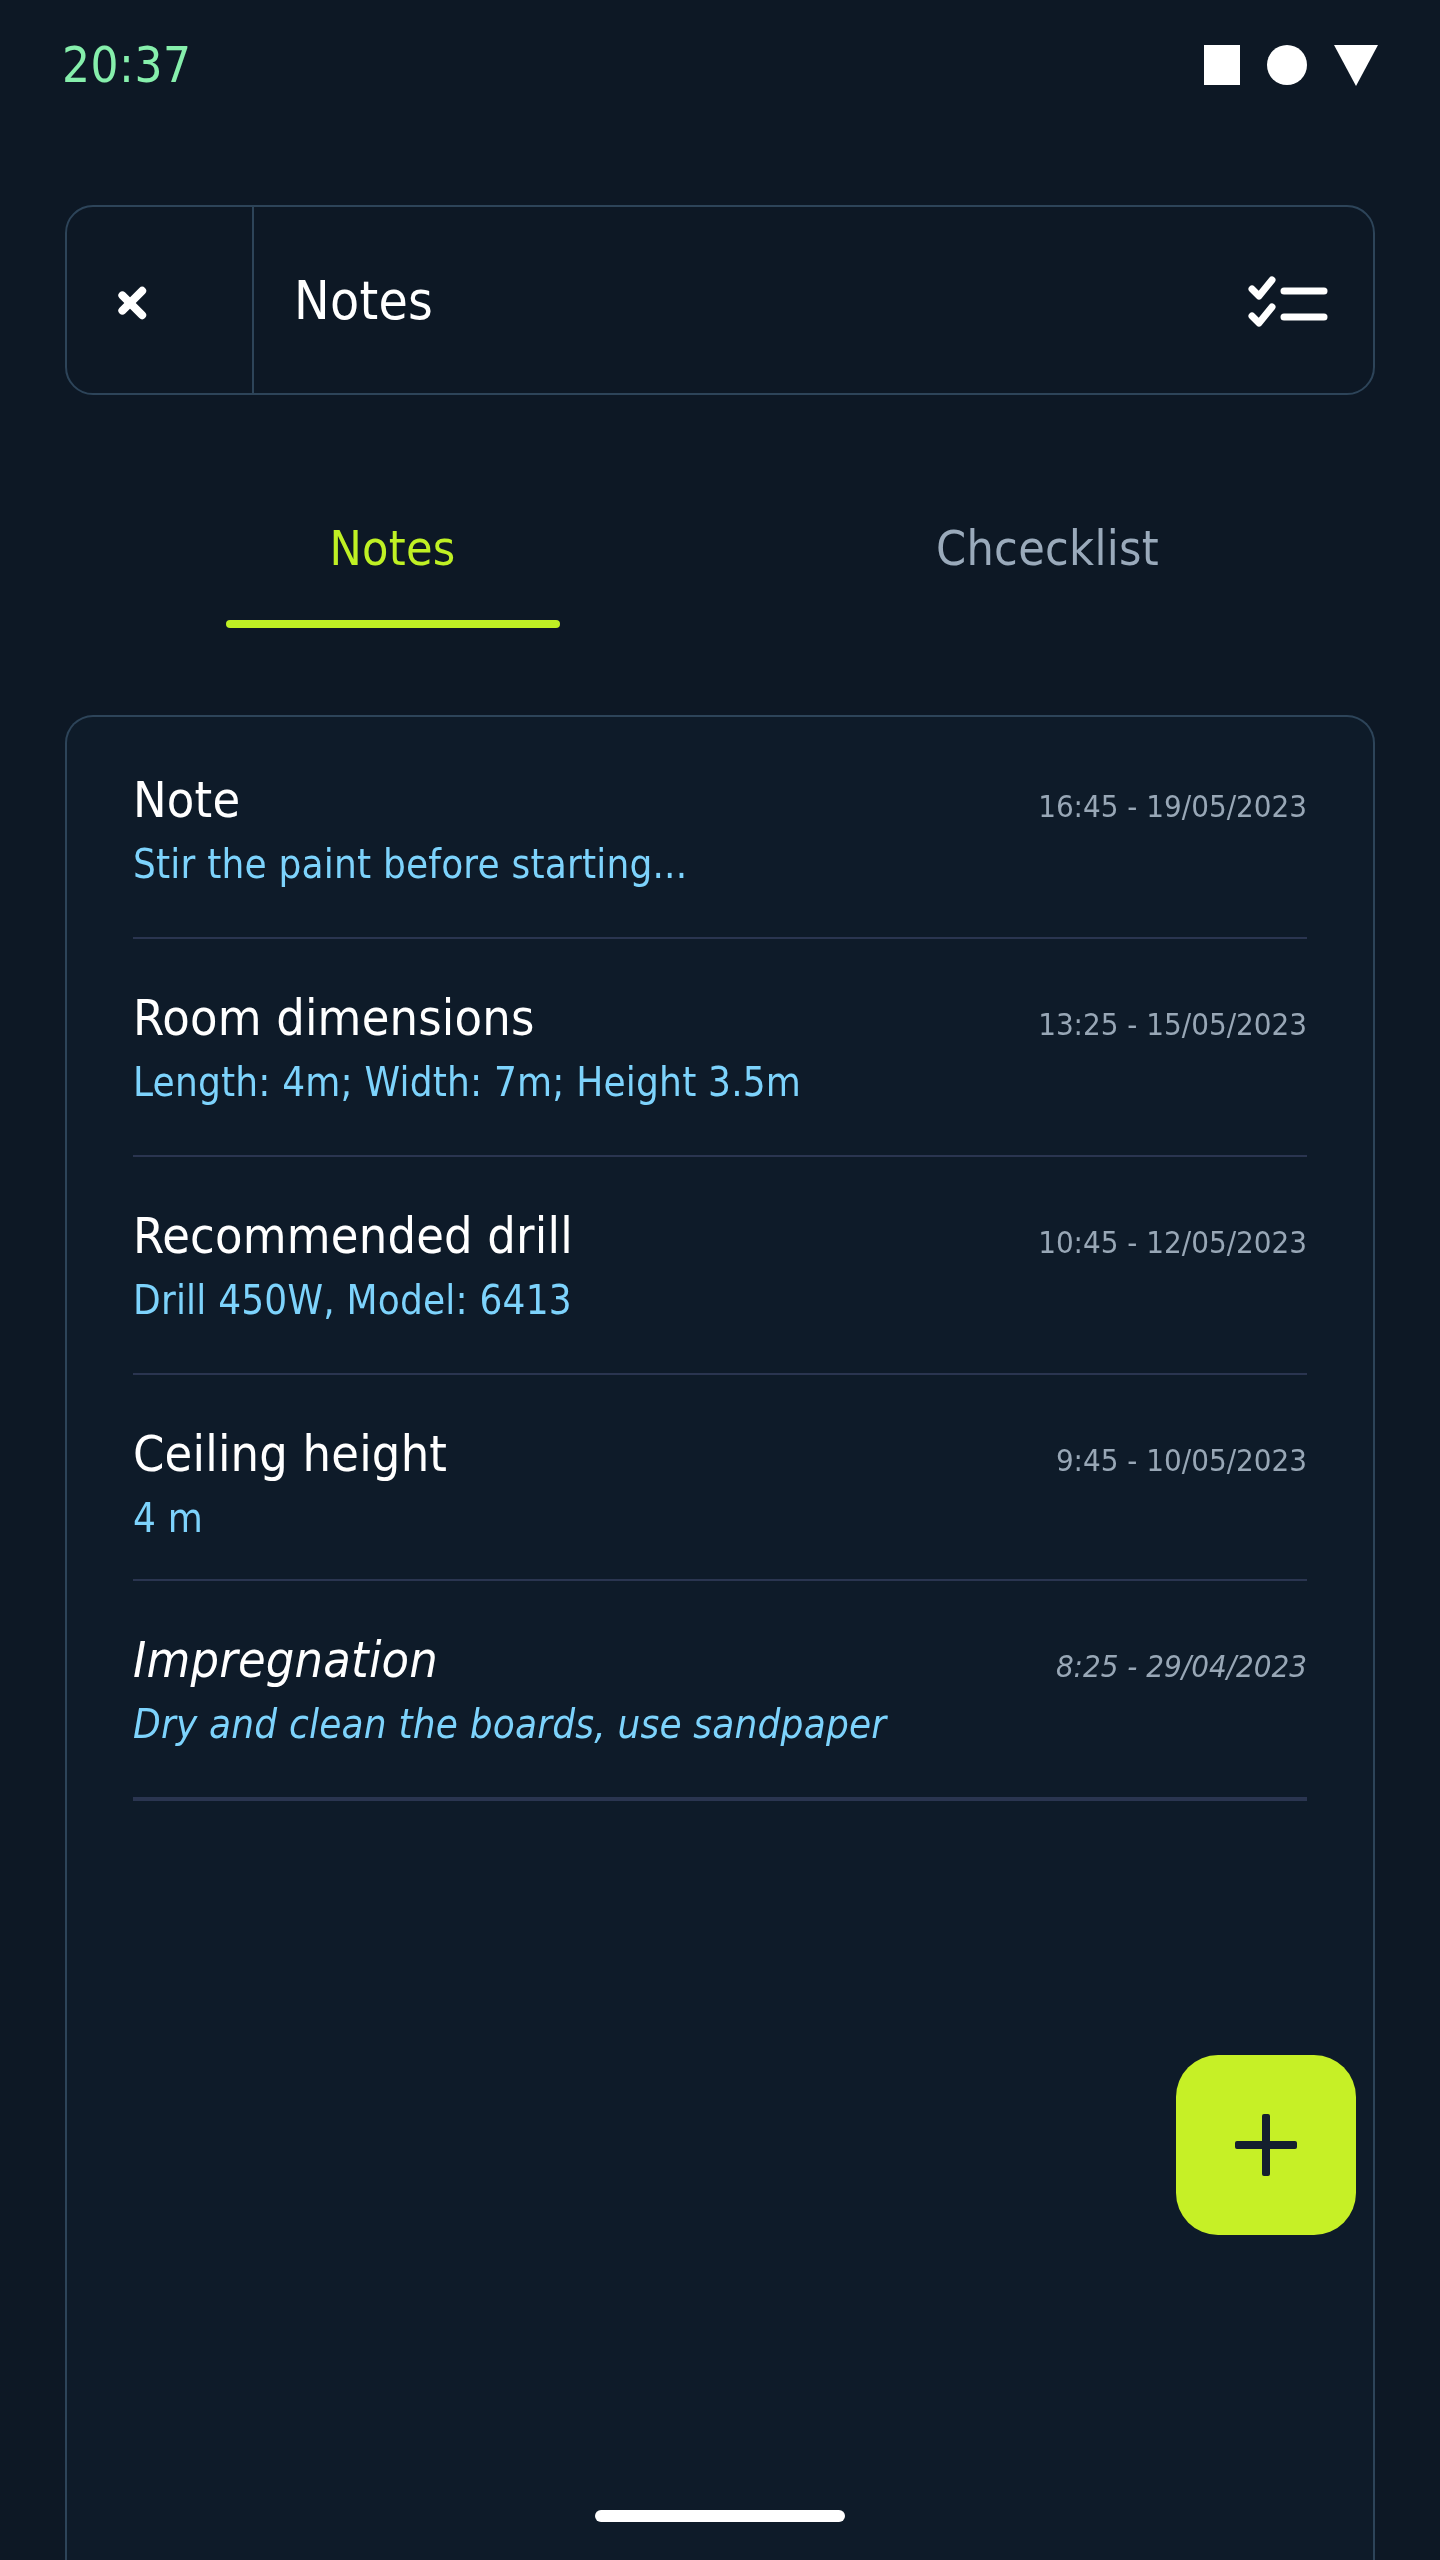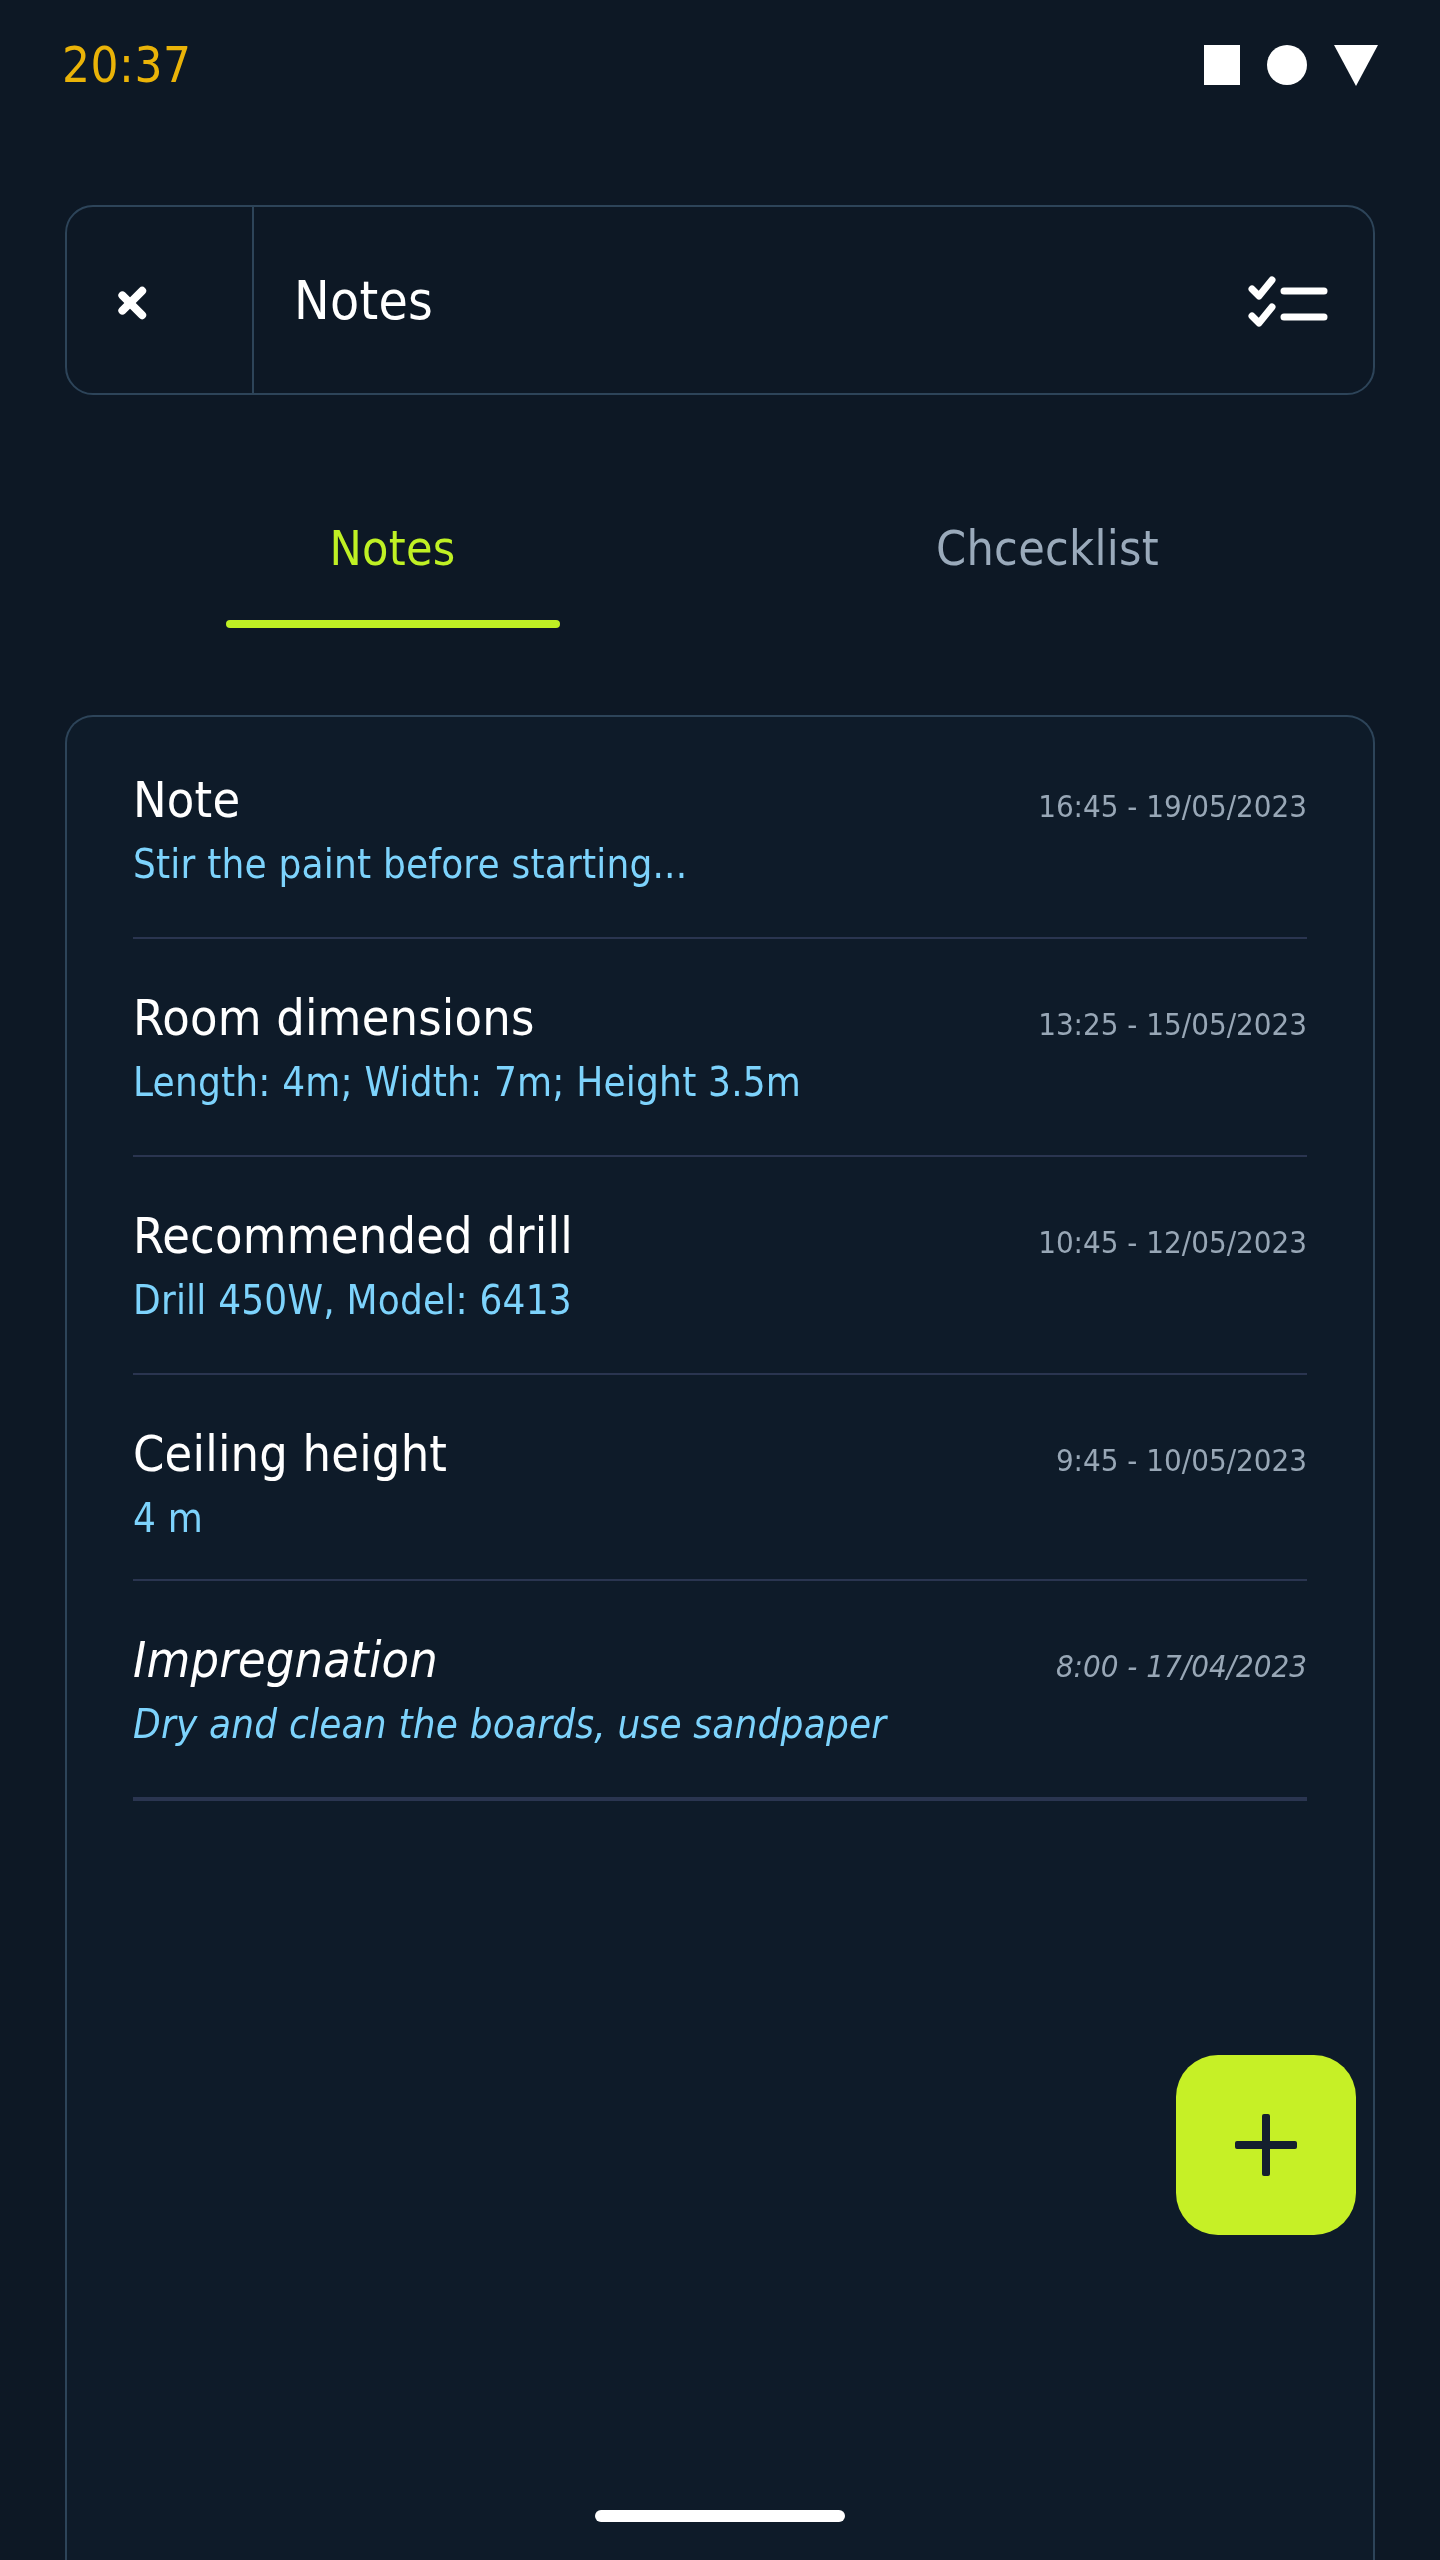--- a/index.html
+++ b/index.html
@@ -11,21 +11,21 @@
   }
   body { position: relative; }
 
   
   #status-bar {
     position: absolute; left: 0; top: 0; width: 1440px; height: 130px;
     display: flex; align-items: center; justify-content: space-between;
     padding: 0 62px;
   }
   #status-time {
-    color: #eab308; font-size: 49px; letter-spacing: 0.5px;
+    color: #86efac; font-size: 49px; letter-spacing: 0.5px;
     font-weight: 400; line-height: 1;
   }
   #status-icons { display: flex; align-items: center; gap: 27px; }
   .sb-square { width: 36px; height: 40px; background: #ffffff; }
   .sb-circle { width: 40px; height: 40px; background: #ffffff; border-radius: 50%; }
   .sb-triangle {
     width: 0; height: 0;
     border-left: 22px solid transparent;
     border-right: 22px solid transparent;
     border-top: 41px solid #ffffff;
@@ -200,21 +200,21 @@
       <span class="note-title">Ceiling height</span>
       <span class="note-time">9:45 - 10/05/2023</span>
     </div>
     <div class="note-desc">4 m</div>
   </div>
   <div class="note-divider"></div>
 
   <div class="note-row" style="padding-top:50px;padding-bottom:50px;font-style:italic;">
     <div class="note-head">
       <span class="note-title">Impregnation</span>
-      <span class="note-time">8:00 - 17/04/2023</span>
+      <span class="note-time">8:25 - 29/04/2023</span>
     </div>
     <div class="note-desc">Dry and clean the boards, use sandpaper</div>
   </div>
   <div class="note-divider"></div>
 
   <div class="note-divider"></div>
 
 </div>
 
 <div id="fab">

